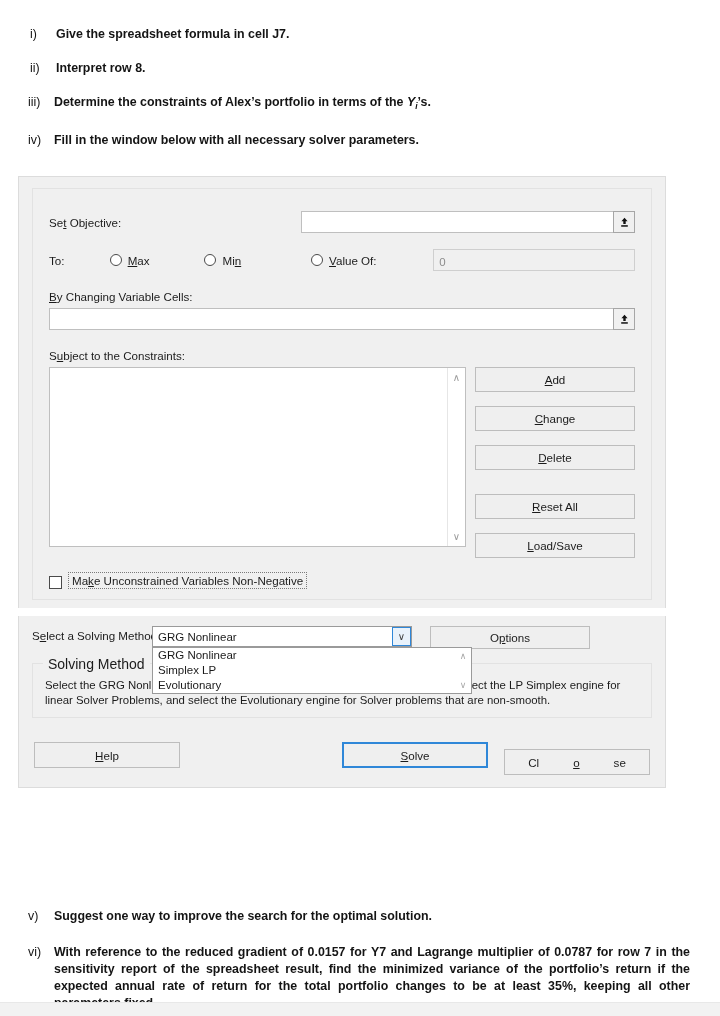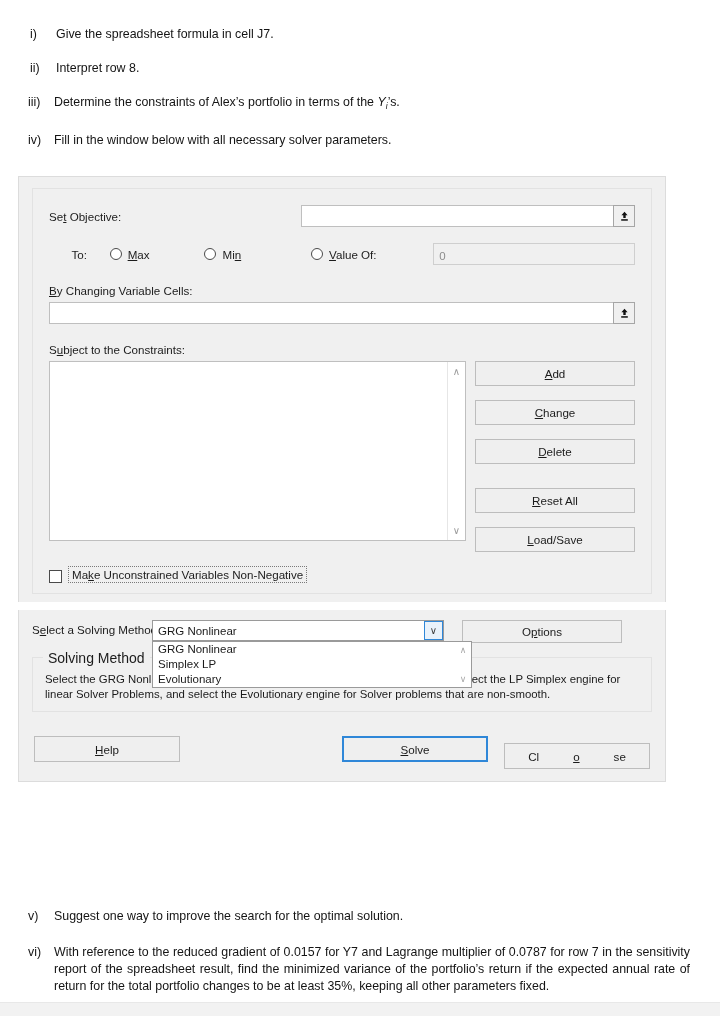--- a/index.html
+++ b/index.html
@@ -27,21 +27,21 @@
   }
   .q-num {
     width: 26px;
     flex: 0 0 26px;
     padding-left: 30px;
     box-sizing: content-box;
     text-align: left;
     white-space: nowrap;
   }
   .q-num.narrow { padding-left: 28px; }
-  .q-text { flex: 1; padding-right: 30px; }
+  .q-text { flex: 1; padding-right: 30px; font-weight: bold; }
   .q-text.justify { text-align: justify; }
   .var-i { font-style: italic; font-size: 12.4px; }
   .var-sub { font-style: italic; font-size: 8.5px; vertical-align: -3px; }
 
   
   #solver-dialog {
     position: absolute;
     left: 0px;
     top: 176px;
     width: 720px;
@@ -77,21 +77,21 @@
     width: 648px;
     background: #f0f0f0;
     border: 1px solid #dcdcdc;
     border-bottom: none;
     box-sizing: border-box;
     padding: 11px 13px 8px 13px;
   }
   .group-box {
     border: 1px solid #e2e2e2;
     background: #f0f0f0;
-    padding: 16px 16px 10px 16px;
+    padding: 22px 16px 10px 16px;
     box-sizing: border-box;
   }
 
   .row { display: flex; align-items: center; }
   .lbl {
     font-size: 11.6px;
     color: #1b1b1b;
     white-space: nowrap;
   }
   .u { text-decoration: underline; }
@@ -199,21 +199,21 @@
     width: 648px;
     background: #f0f0f0;
     border: 1px solid #dcdcdc;
     border-top: none;
     box-sizing: border-box;
     padding: 10px 13px 12px 13px;
   }
 
   .method-row { display: flex; align-items: flex-start; }
   .method-lbl { width: 120px; font-size: 11.6px; line-height: 14px; padding-top: 3px; }
-  .combo-wrap { position: relative; width: 292px; }
+  .combo-wrap { position: relative; width: 260px; }
   .combo {
     display: flex;
     height: 21px;
     background: #ffffff;
     border: 1px solid #9a9a9a;
     box-sizing: border-box;
     align-items: center;
     cursor: pointer;
   }
   .combo-text { flex: 1; font-size: 11.5px; padding-left: 5px; color: #1b1b1b; }
@@ -339,21 +339,21 @@
         <input class="field" style="width: 313px;" value="">
         <span class="picker-btn">
           <svg width="11" height="11" viewBox="0 0 11 11" aria-hidden="true">
               <path d="M5.5 0.8 L8.6 4.3 H6.7 V7.0 H4.3 V4.3 H2.4 Z" fill="#111"></path>
               <rect x="2.2" y="8.2" width="6.6" height="1.5" fill="#111"></rect>
             </svg>
         </span>
       </div>
 
       <div class="row">
-        <span class="lbl" style="width:62px;text-align:center;">To:</span>
+        <span class="lbl" style="width:62px;">To:</span>
         <span class="radio-wrap" style="width:97px;">
           <span class="radio"></span>
           <span class="lbl"><span></span><span class="u">M</span><span>ax</span></span>
         </span>
         <span class="radio-wrap" style="width:109px;">
           <span class="radio"></span>
           <span class="lbl"><span>Mi</span><span class="u">n</span><span></span></span>
         </span>
         <span class="radio-wrap" style="width:125px;">
           <span class="radio"></span>

